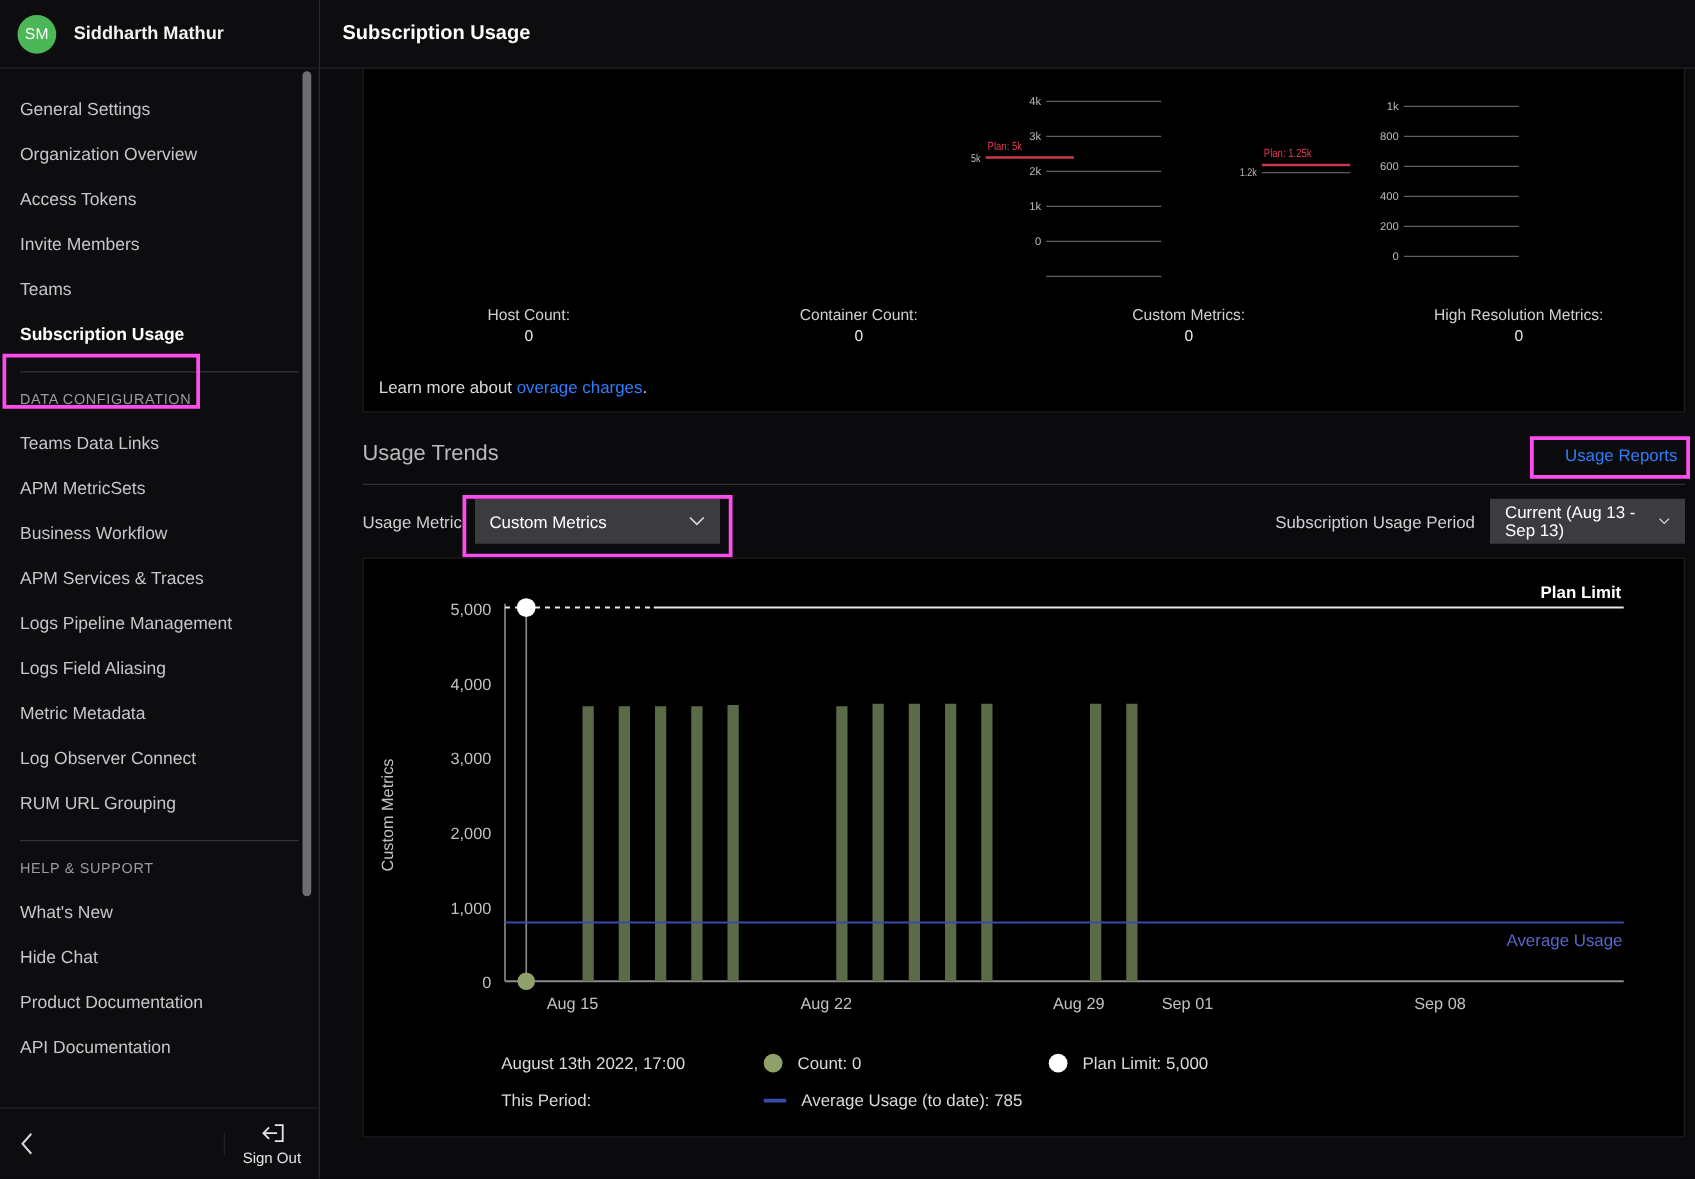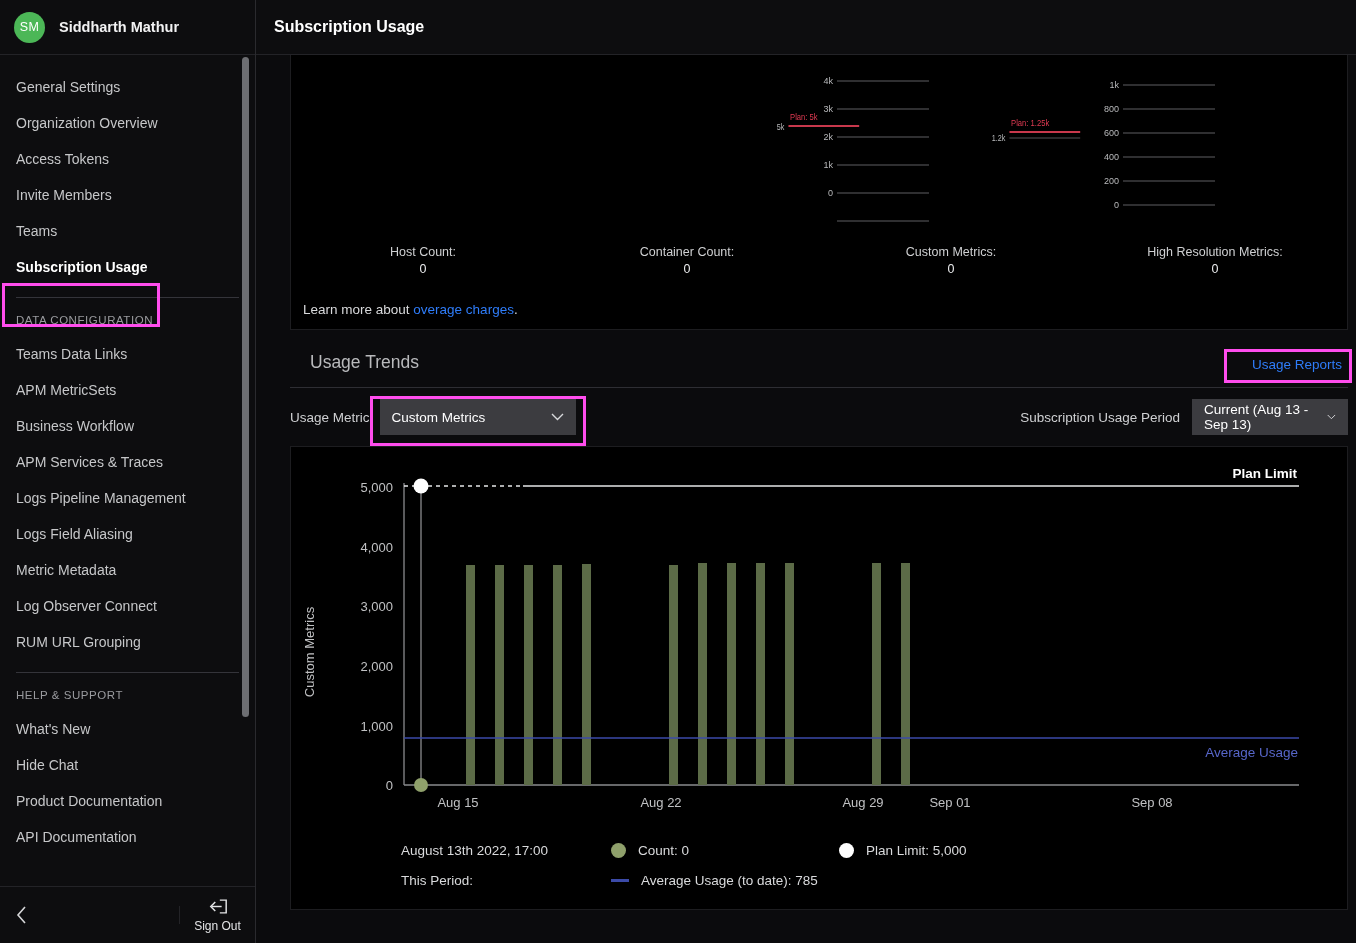--- a/index.html
+++ b/index.html
@@ -119,21 +119,21 @@
     position: absolute; left: 12px; bottom: 12px;
     color: #d9dadc; font-size: 13.5px;
   }
   .learn-more a { color: #2f7dfa; text-decoration: none; cursor: pointer; }
 
   
   .trends-head {
     margin: 0 8px 0 34px; position: relative;
     padding: 22px 0 0 0;
   }
-  .trends-title { color: #b9babc; font-size: 17.5px; margin-left: 20px; }
+  .trends-title { color: #b9babc; font-size: 17.5px; }
   .usage-reports-link {
     position: absolute; right: 6px; top: 27px;
     color: #2f7dfa; font-size: 13.5px; cursor: pointer;
   }
   .trends-rule { height: 1px; background: #2e2e33; margin-top: 14px; }
 
   .controls {
     margin: 0 8px 0 34px; height: 58px;
     display: flex; align-items: center; position: relative;
   }

